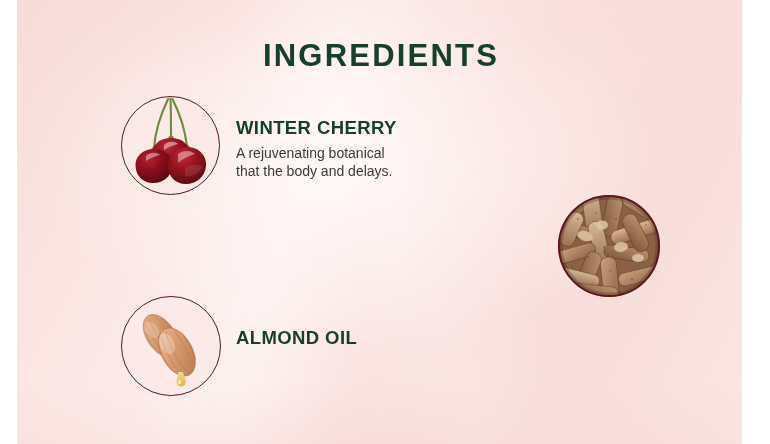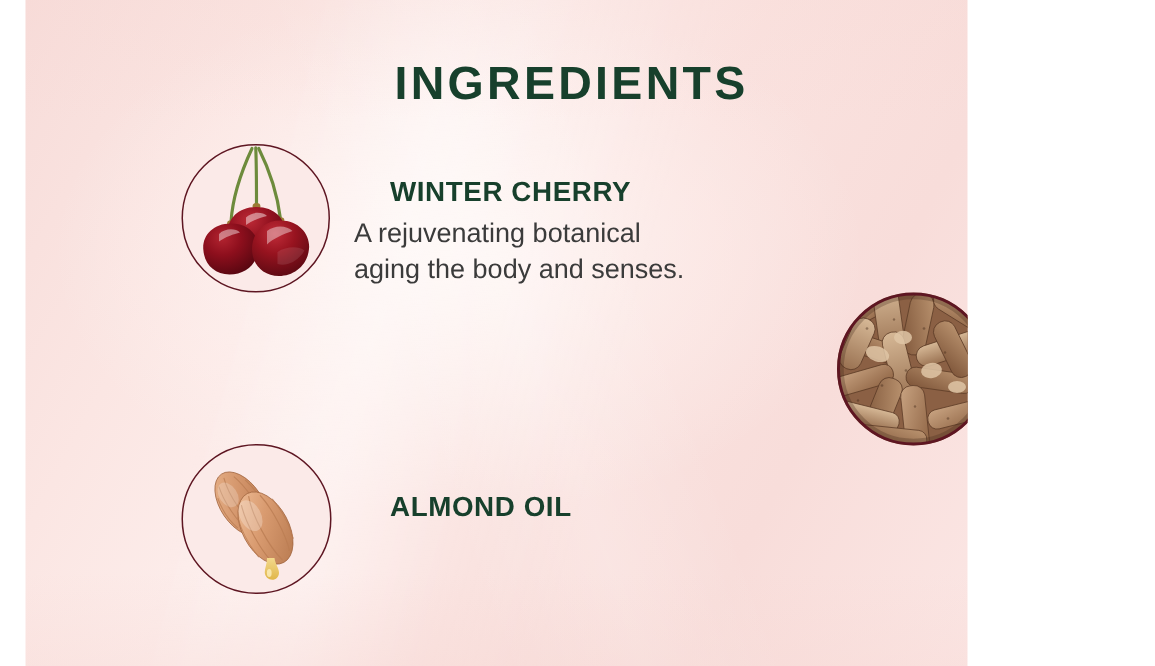--- a/index.html
+++ b/index.html
@@ -21,21 +21,21 @@
     height: 444px;
     background: #ffffff;
     overflow: hidden;
   }
 
   
   #canvas {
     position: absolute;
     left: 17px;
     top: 0px;
-    width: 628px;
+    width: 725px;
     height: 444px;
     overflow: hidden;
     background:
       radial-gradient(ellipse 60% 55% at 46% 38%, rgba(255,248,246,0.85) 0%, rgba(255,245,243,0.35) 45%, rgba(255,240,238,0) 72%),
       linear-gradient(118deg, #f7dcd9 0%, #fbe6e3 22%, #fdeeec 40%, #fae2df 58%, #f8ddda 78%, #fbe6e4 100%);
   }
   
   #canvas::before {
     content: "";
     position: absolute;
@@ -74,24 +74,23 @@
 
   
   .block { position: absolute; z-index: 6; }
   .heading {
     font-size: 18.5px;
     font-weight: bold;
     letter-spacing: 0.4px;
     color: #17402c;
     line-height: 1.18;
     white-space: nowrap;
-    margin-left: 24px;
   }
   .desc {
-    font-size: 18px;
+    font-size: 14px;
     color: #3b3b3b;
     line-height: 1.32;
     margin-top: 5px;
   }
   .desc span { display: block; white-space: nowrap; }
 
   #block-winter-cherry { left: 219px; top: 117px; text-align: left; }
   #block-ashwagandha   { left: 180px; top: 227px; width: 363px; text-align: right; }
   #block-almond        { left: 219px; top: 327px; text-align: left; }
 
@@ -193,21 +192,21 @@
           </g>
         </svg>
       </div>
       <div class="ring"></div>
     </div>
 
     <div class="block" id="block-winter-cherry">
       <div class="heading">WINTER CHERRY</div>
       <div class="desc">
         <span>A rejuvenating botanical</span>
-        <span>aging the body and senses.</span>
+        <span>that the body and delays.</span>
       </div>
     </div>
 
 
     <div class="circle-wrap" id="circle-ashwagandha">
       <div class="art">
         <svg viewBox="0 0 102 102">
           <defs>
             <clipPath id="clipRoot">
                 <circle cx="51" cy="51" r="50"></circle>

